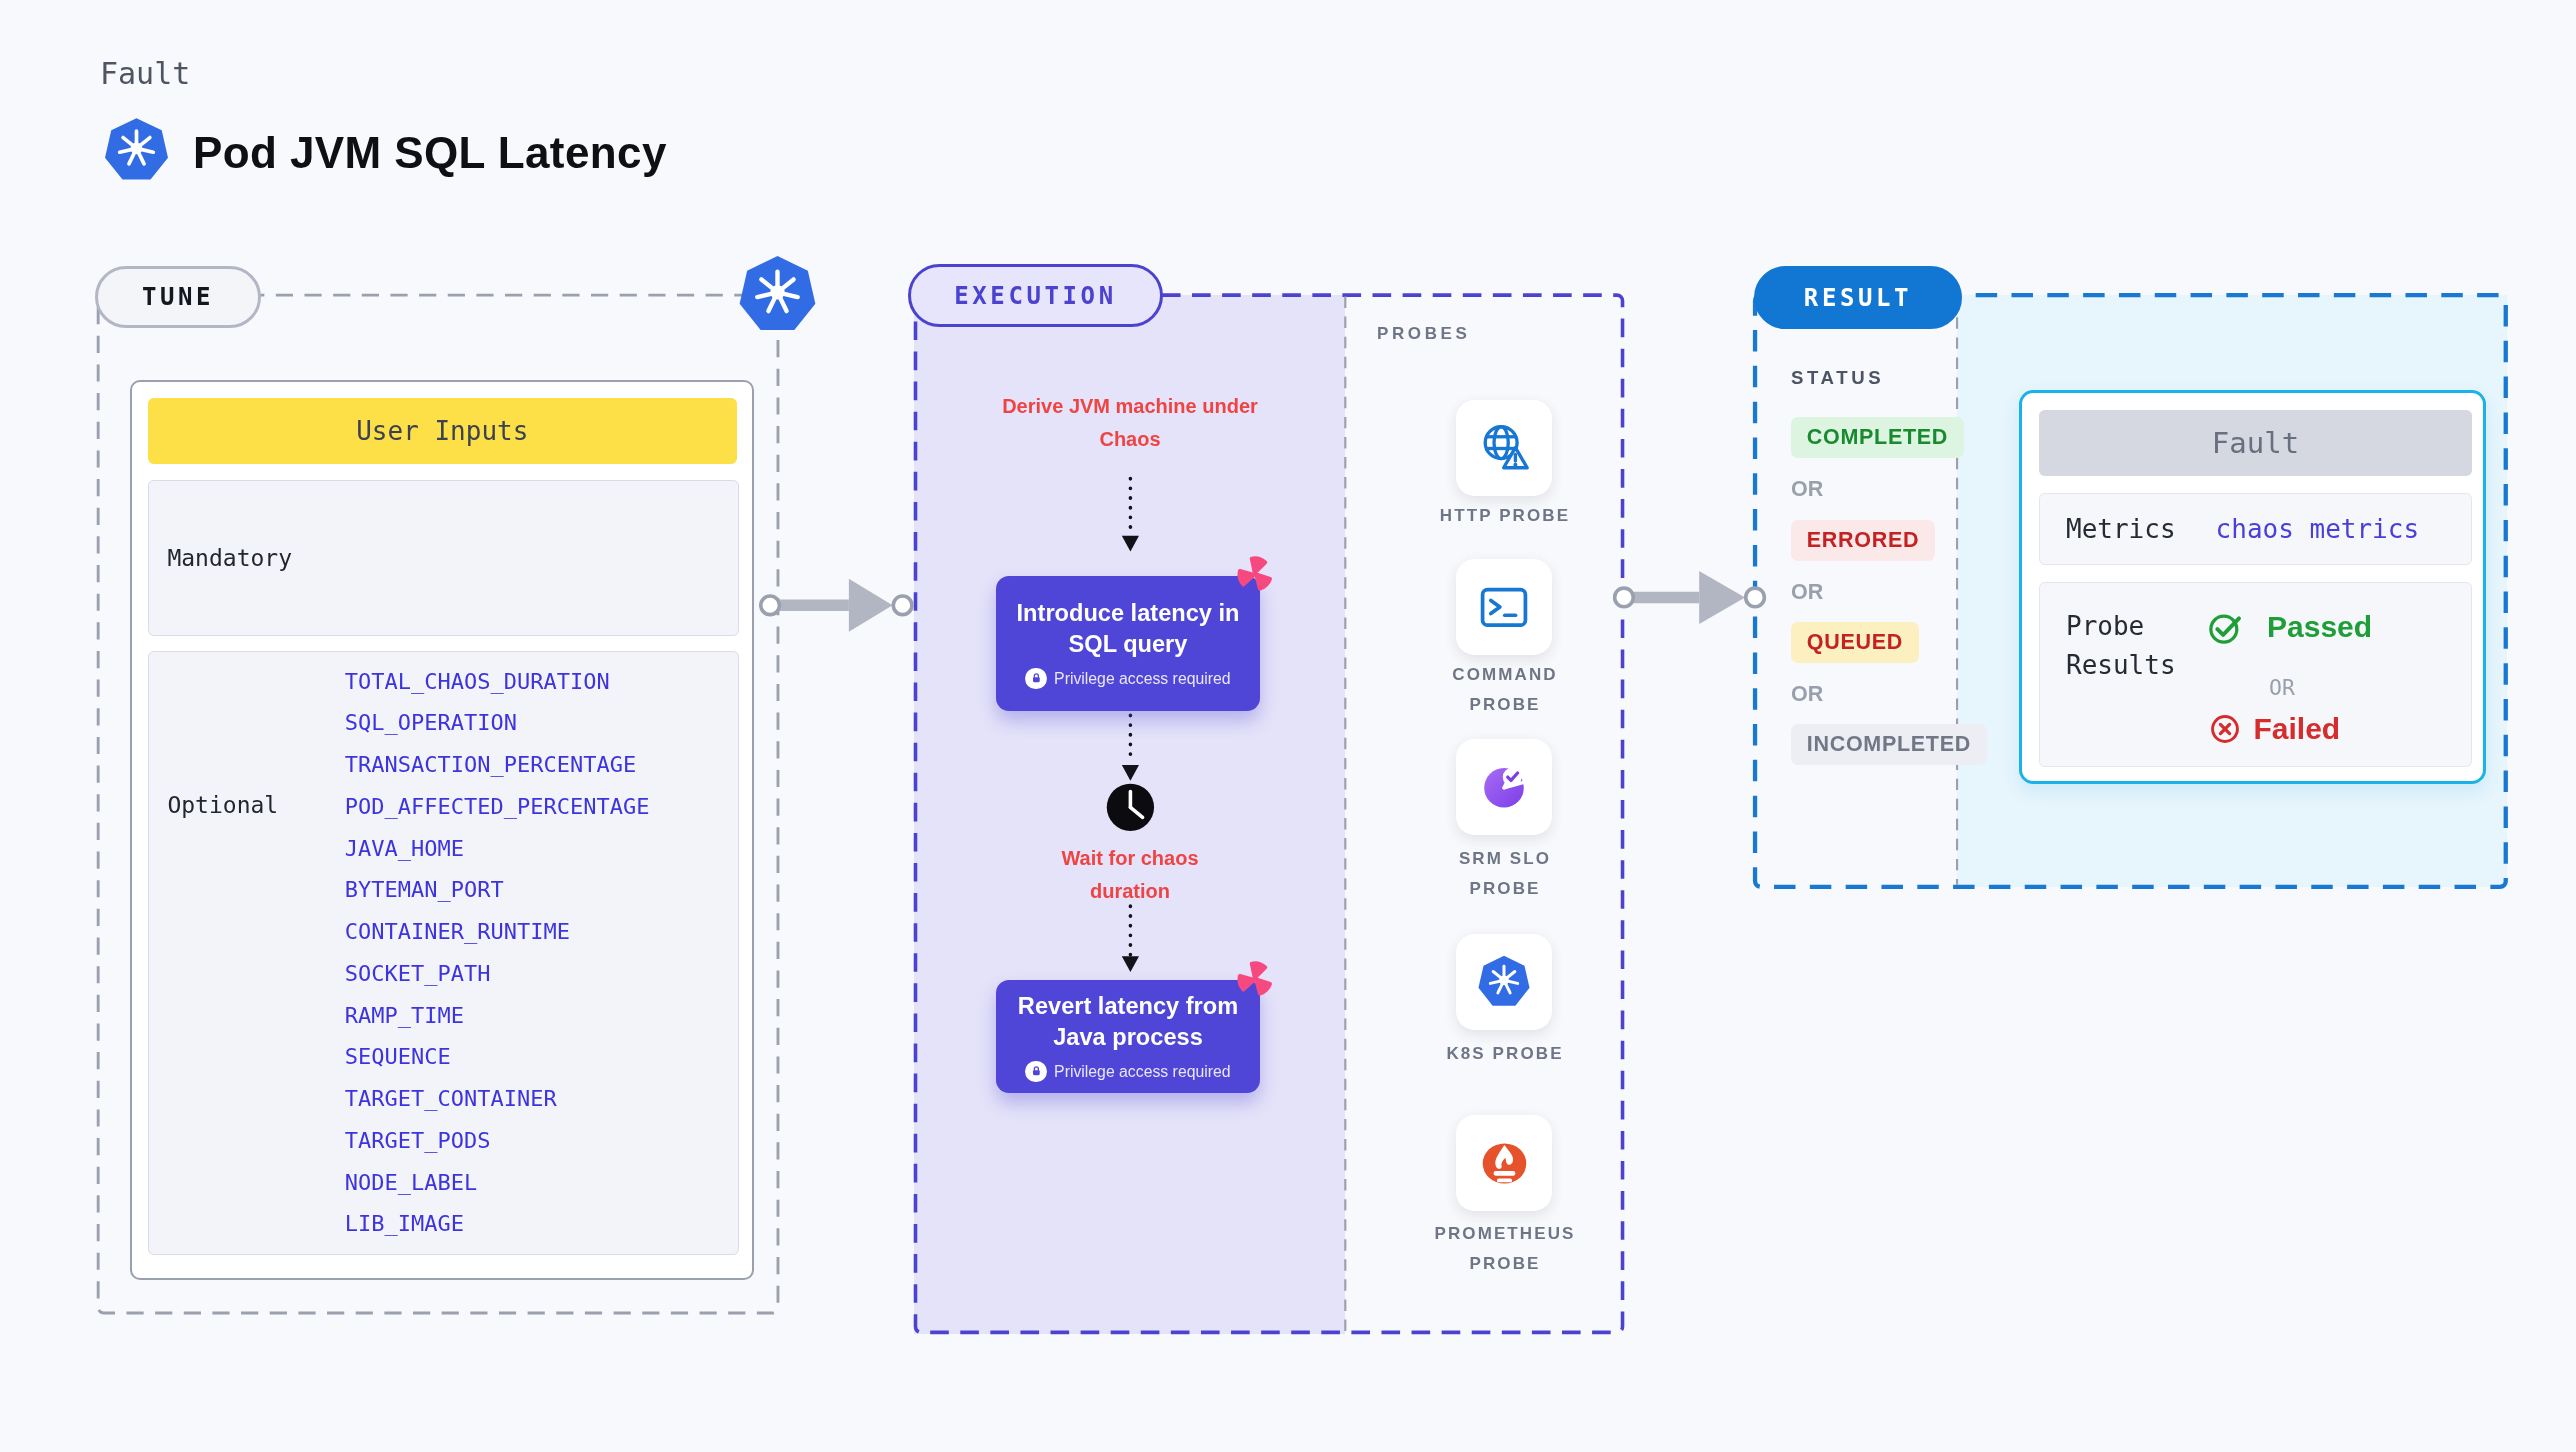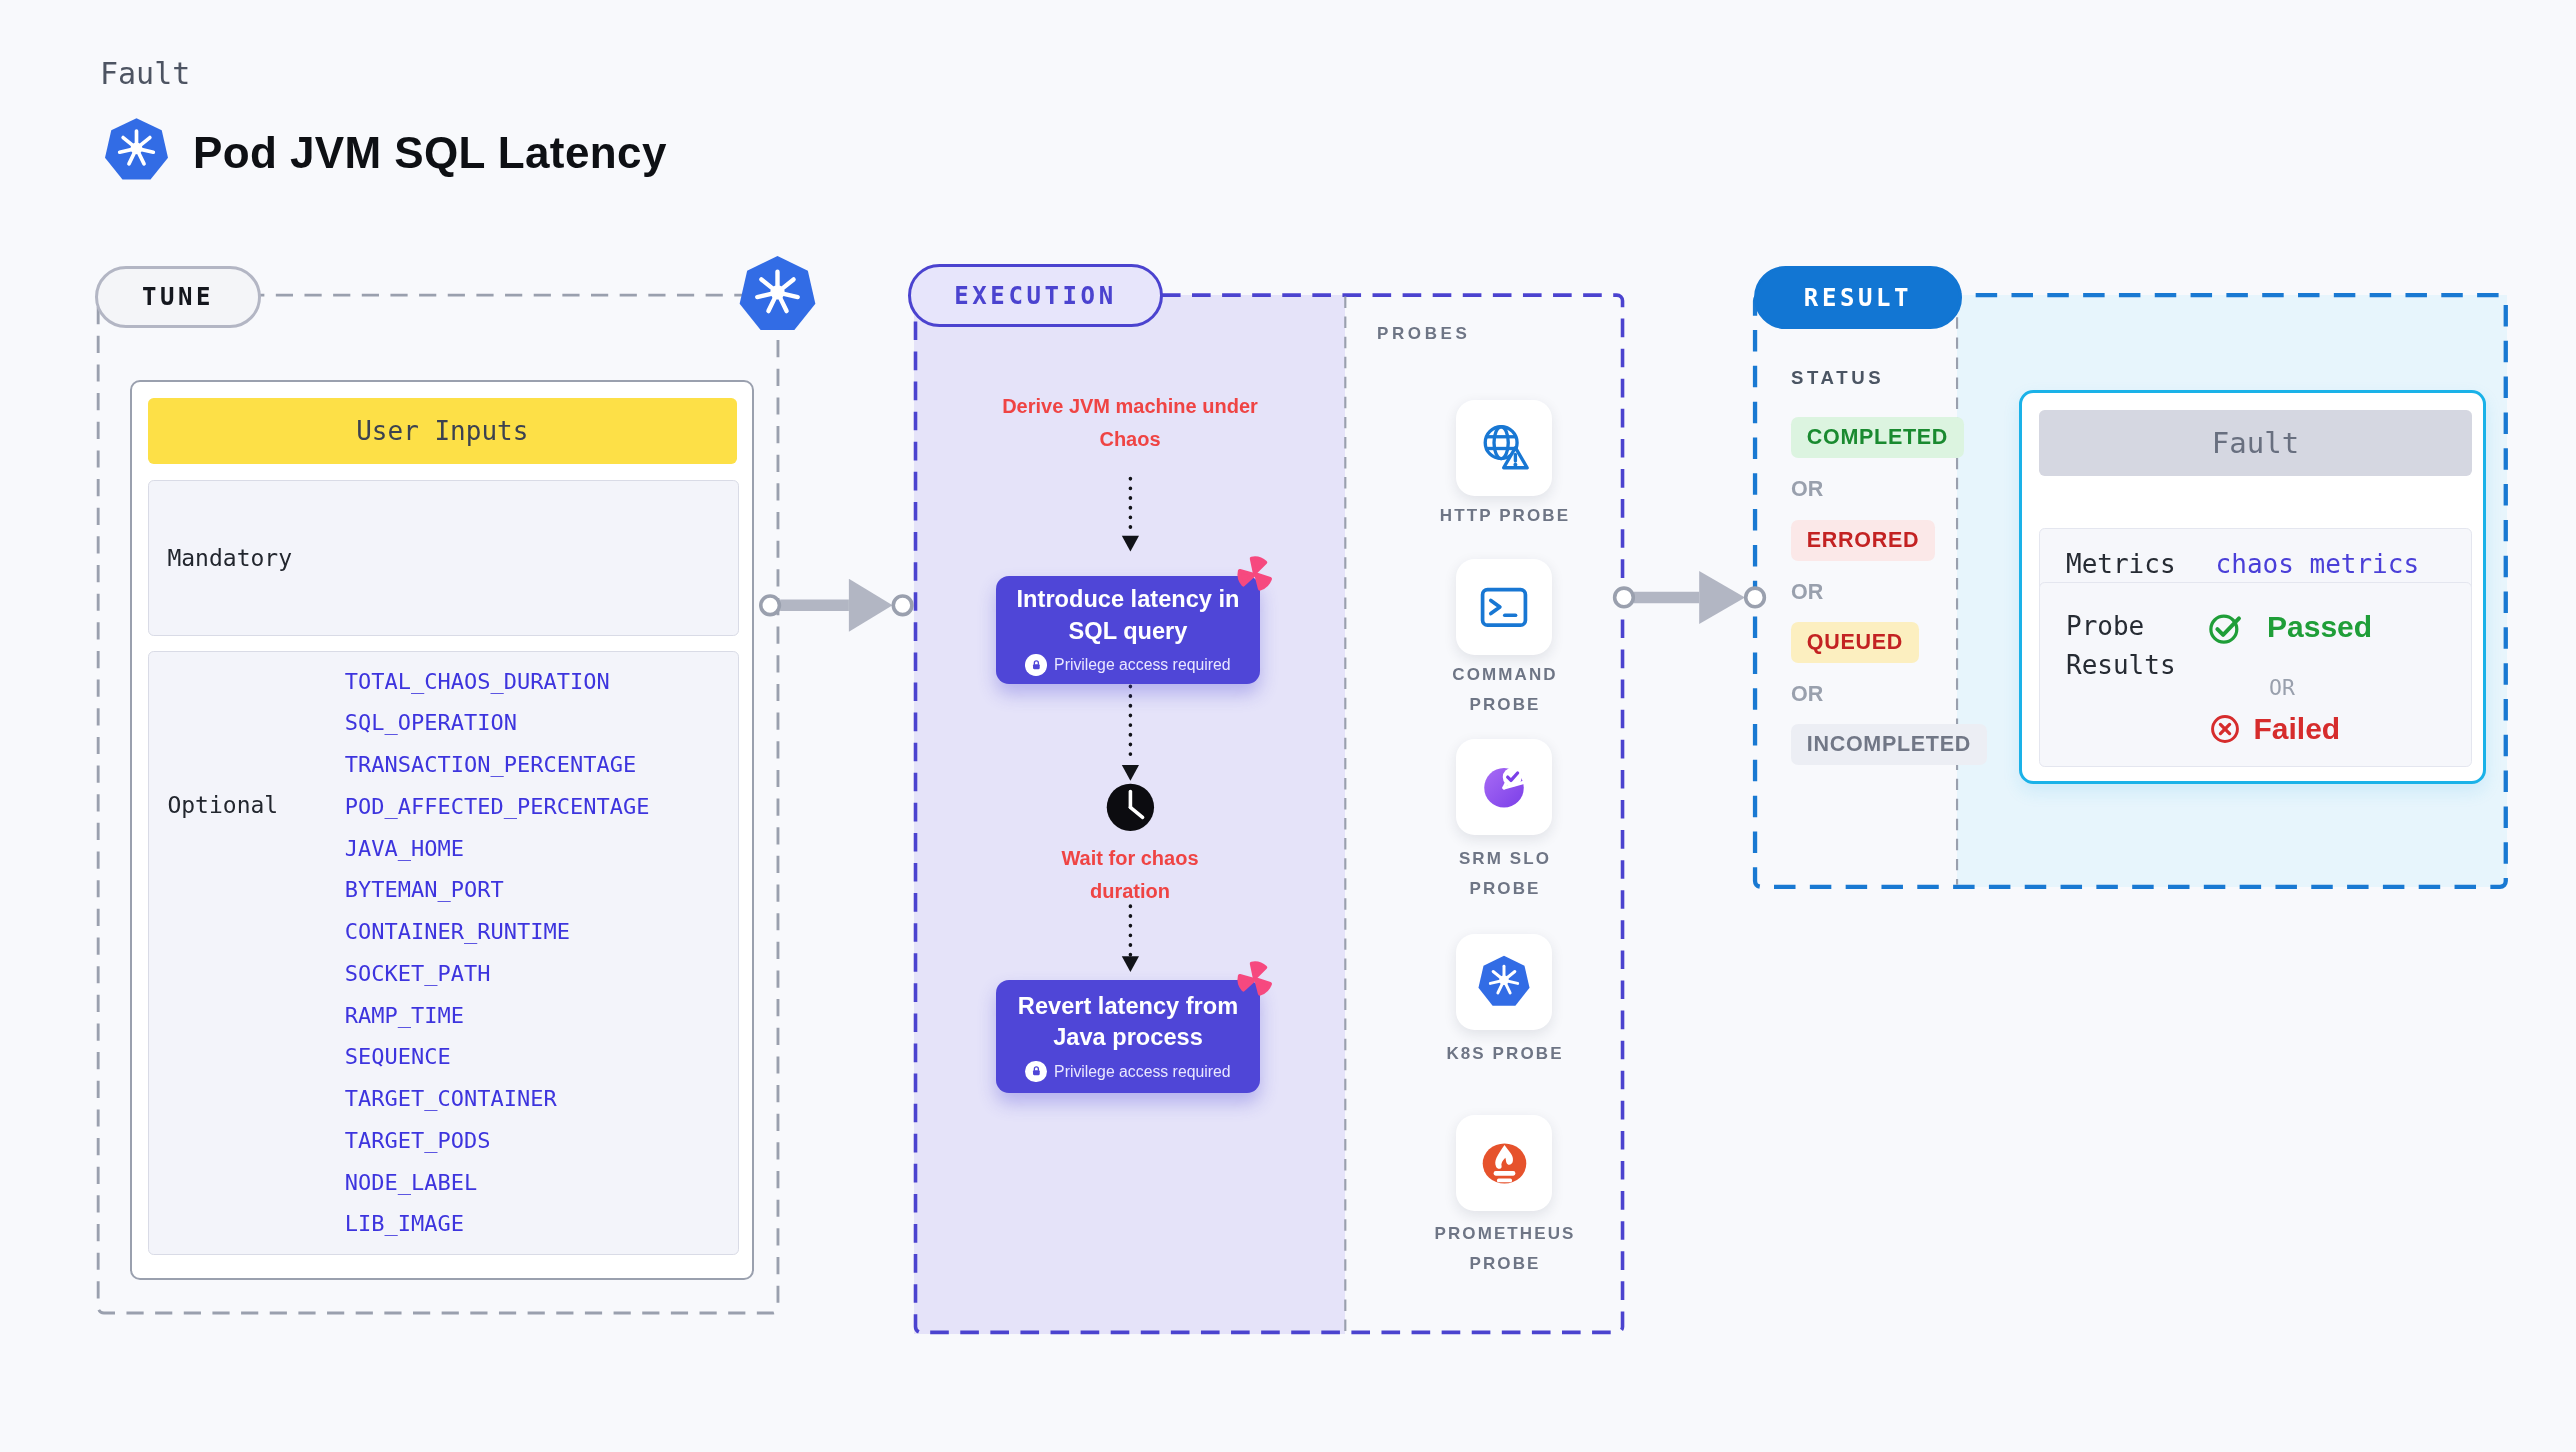--- a/index.html
+++ b/index.html
@@ -175,21 +175,21 @@
       </div>
     </div>
   </div>
 
   <div class="abs panel" style="left:914px;top:295px;width:431px;height:1039px;background:#e5e3f9;"></div>
 
   <div class="abs pill pill-exec" style="left:908px;top:264px;width:249px;height:57px;">EXECUTION</div>
 
   <div class="abs content flow-text" style="left:994px;top:390px;width:272px;">Derive JVM machine under Chaos</div>
 
-  <div class="abs content step-btn" style="left:996px;top:576px;width:264px;height:108px;">
+  <div class="abs content step-btn" style="left:996px;top:576px;width:264px;height:135px;">
     <div class="step-btn-title" style="width:244px;">Introduce latency in SQL query</div>
     <div class="privilege">
       <span class="lock-bubble">
         <svg width="14.3" height="14.3" viewBox="0 0 32 32">
             <use href="#lock-glyph"></use>
           </svg>
       </span>
       <span>Privilege access required</span>
     </div>
   </div>
@@ -279,21 +279,21 @@
   <div class="abs content or-text" style="left:1791px;top:477px;">OR</div>
   <div class="abs content badge badge-error" style="left:1791px;top:520px;">ERRORED</div>
   <div class="abs content or-text" style="left:1791px;top:580px;">OR</div>
   <div class="abs content badge badge-warn" style="left:1791px;top:622px;">QUEUED</div>
   <div class="abs content or-text" style="left:1791px;top:682px;">OR</div>
   <div class="abs content badge badge-muted" style="left:1791px;top:724px;">INCOMPLETED</div>
 
   <div class="abs content output-card" style="left:2019px;top:390px;width:467px;height:394px;">
     <div class="abs output-header mono" style="left:17px;top:17px;width:433px;height:66px;">Fault</div>
 
-    <div class="abs output-row" style="left:17px;top:100px;width:433px;height:72px;display:flex;align-items:center;margin-top:35px;">
+    <div class="abs output-row" style="left:17px;top:100px;width:433px;height:72px;display:flex;align-items:center;">
       <span class="metric-label mono" style="margin-left:26px;">Metrics</span>
       <span class="metric-value mono" style="margin-left:40px;">chaos metrics</span>
     </div>
 
     <div class="abs output-row" style="left:17px;top:189px;width:433px;height:185px;">
       <div class="metric-label mono abs" style="left:26px;top:24px;width:122px;line-height:39px;">Probe Results</div>
 
       <div class="abs" style="left:168px;top:27px;display:flex;align-items:center;gap:23px;">
         <svg width="36" height="34" viewBox="0 0 50 46">
           <circle cx="22" cy="26" r="18" fill="none" stroke="#1f9e38" stroke-width="4.5"></circle>

